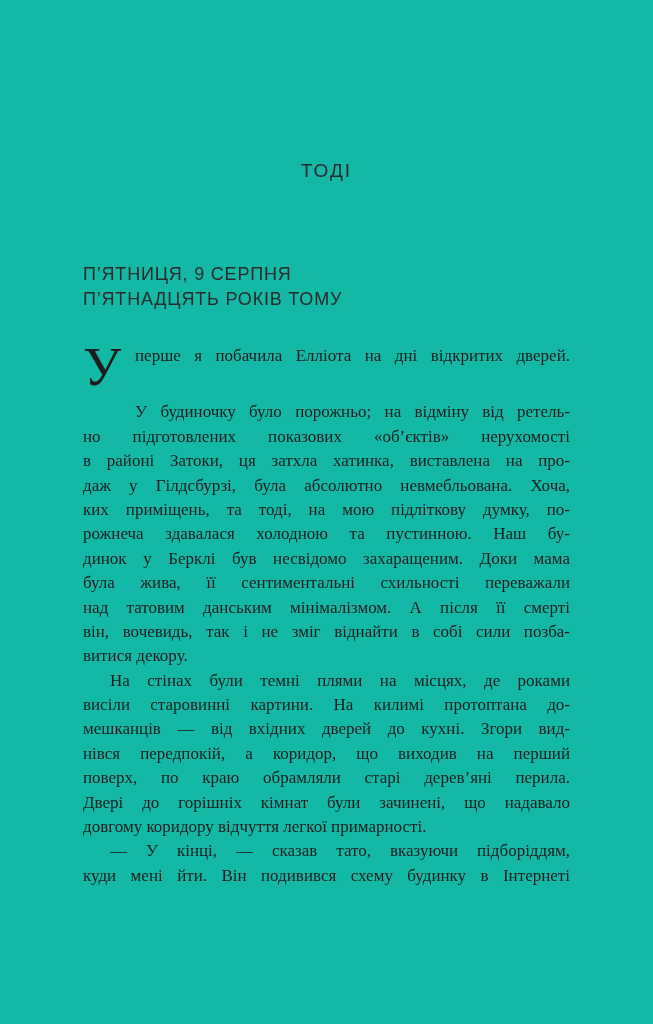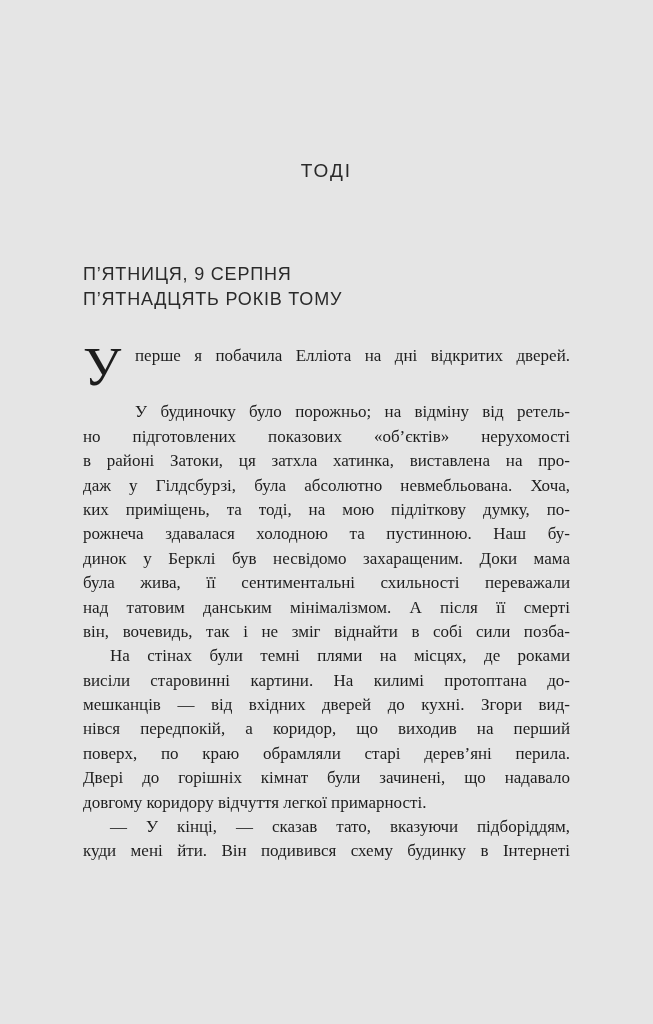--- a/index.html
+++ b/index.html
@@ -10,21 +10,21 @@
     background: #ffffff;
     font-family: "Liberation Serif", serif;
     color: #1d1d1d;
     overflow: hidden;
   }
   .page {
     position: relative;
     width: 653px;
     height: 1024px;
     padding: 0 83px;
-    background: #e5e5e5;
+    background: #14b8a6;
   }
   .chapter-title {
     padding-top: 160px;
     text-align: center;
     font-family: "Liberation Sans", sans-serif;
     font-weight: 400;
     font-size: 19px;
     letter-spacing: 2px;
     line-height: 22px;
     color: #2a2a2a;
@@ -80,20 +80,21 @@
         <div class="line after-drop">У будиночку було порожньо; на відміну від ретель-</div>
         <div class="line">но підготовлених показових «об’єктів» нерухомості</div>
         <div class="line">в районі Затоки, ця затхла хатинка, виставлена на про-</div>
         <div class="line">даж у Гілдсбурзі, була абсолютно невмебльована. Хоча,</div>
         <div class="line">ких приміщень, та тоді, на мою підліткову думку, по-</div>
         <div class="line">рожнеча здавалася холодною та пустинною. Наш бу-</div>
         <div class="line">динок у Берклі був несвідомо захаращеним. Доки мама</div>
         <div class="line">була жива, її сентиментальні схильності переважали</div>
         <div class="line">над татовим данським мінімалізмом. А після її смерті</div>
         <div class="line">він, вочевидь, так і не зміг віднайти в собі сили позба-</div>
+        <div class="line last">витися декору.</div>
       </div>
       <div class="paragraph">
         <div class="line indent">На стінах були темні плями на місцях, де роками</div>
         <div class="line">висіли старовинні картини. На килимі протоптана до-</div>
         <div class="line">мешканців — від вхідних дверей до кухні. Згори вид-</div>
         <div class="line">нівся передпокій, а коридор, що виходив на перший</div>
         <div class="line">поверх, по краю обрамляли старі дерев’яні перила.</div>
         <div class="line">Двері до горішніх кімнат були зачинені, що надавало</div>
         <div class="line last">довгому коридору відчуття легкої примарності.</div>
       </div>

